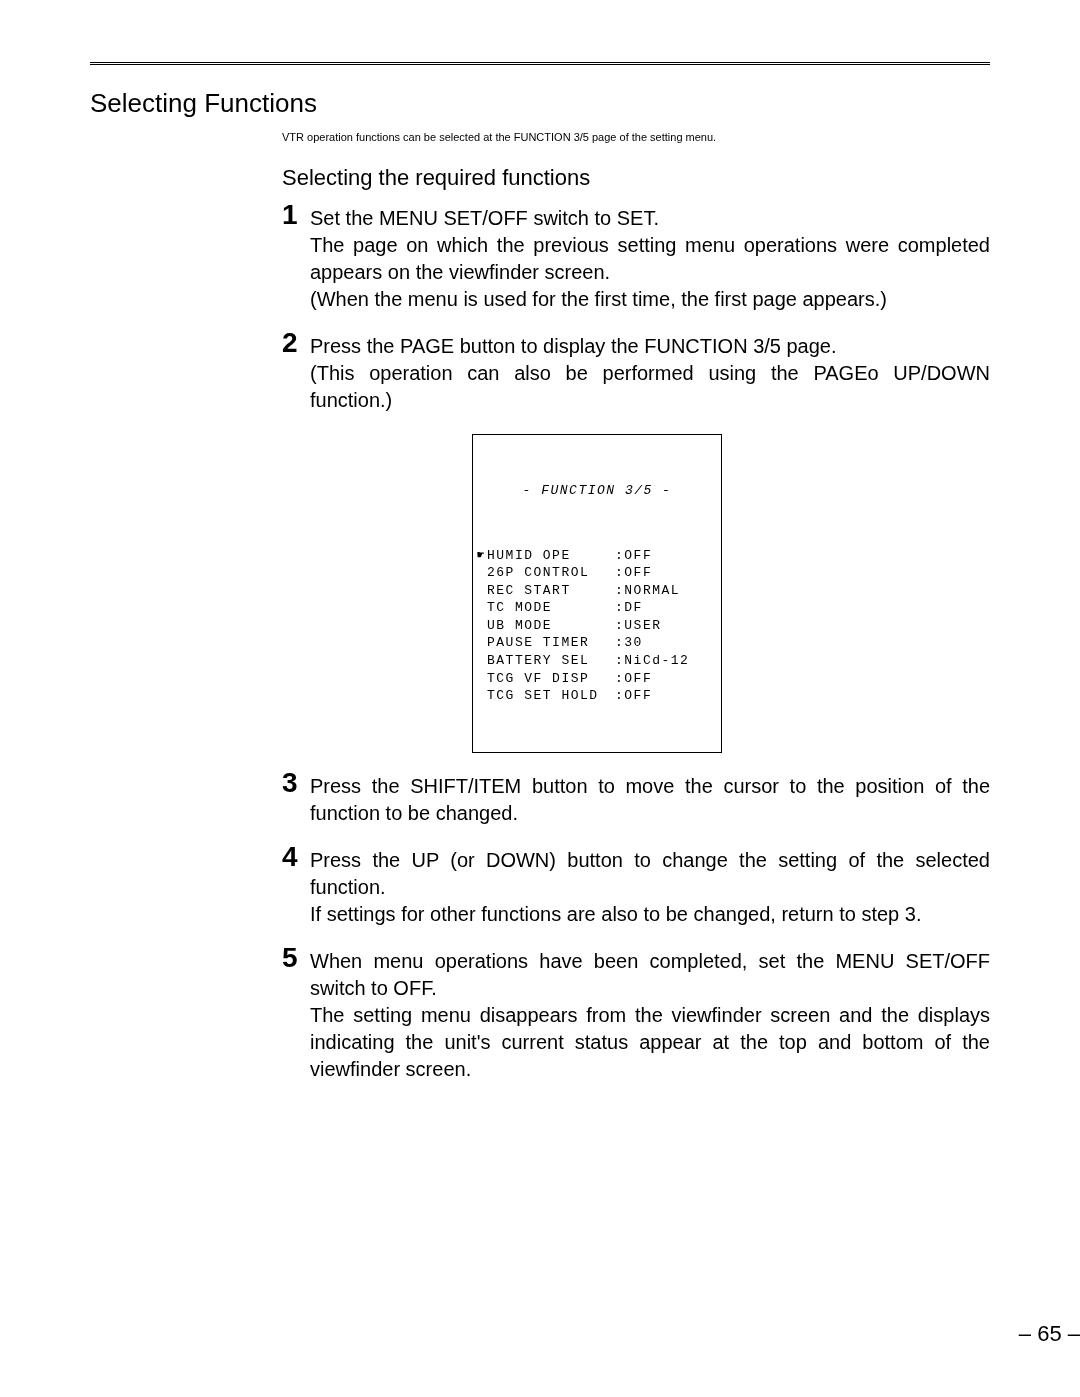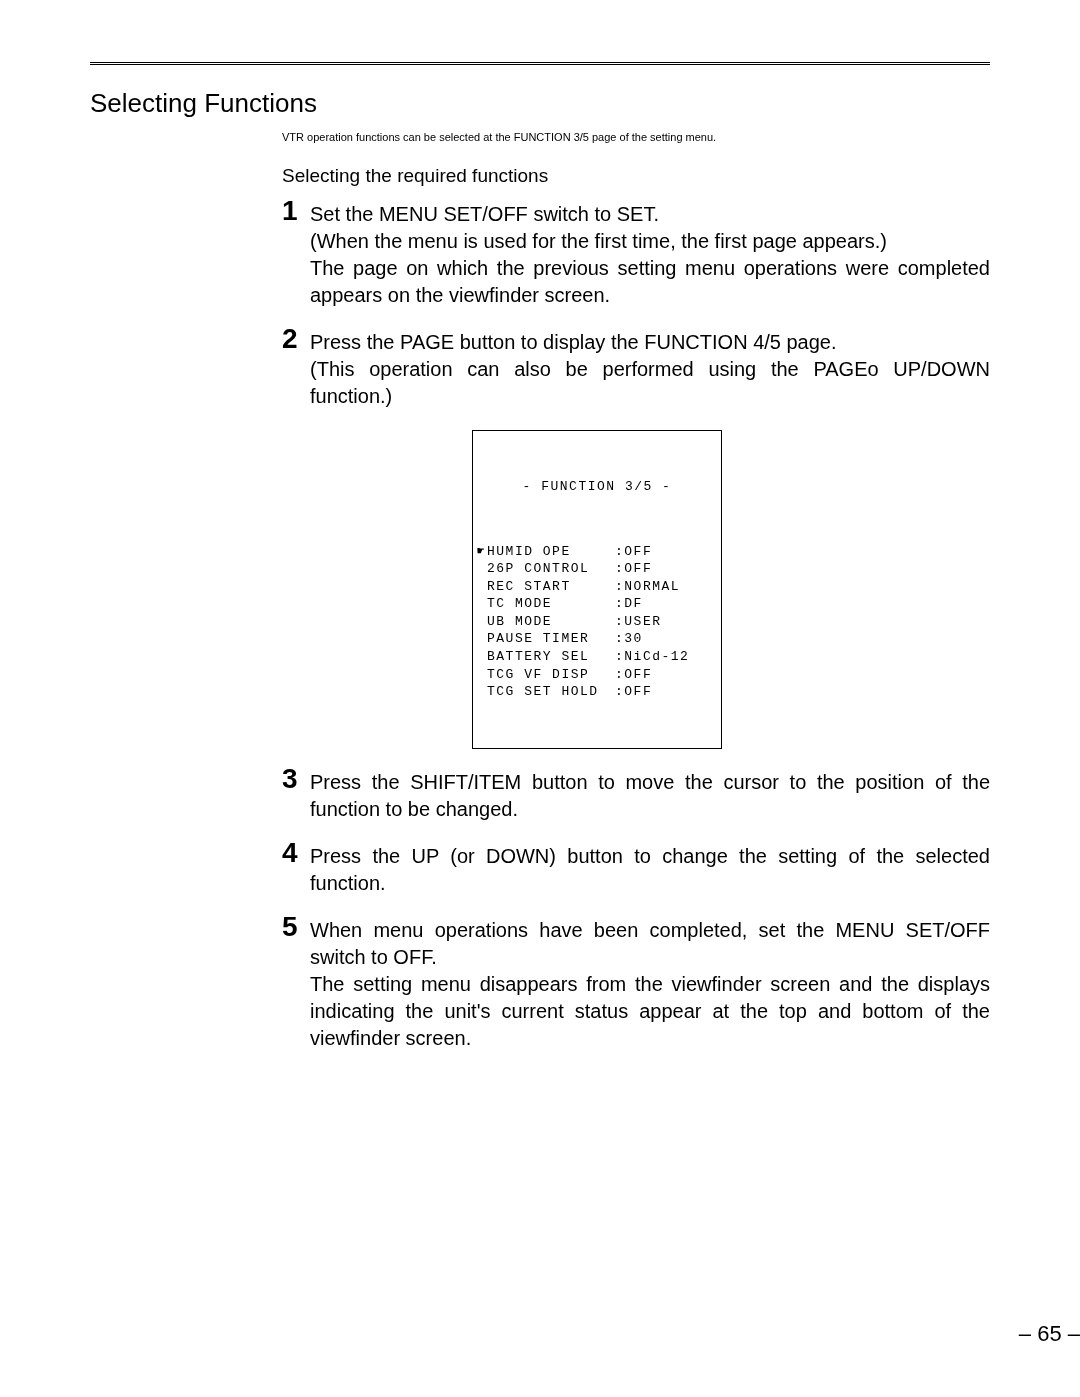--- a/index.html
+++ b/index.html
@@ -31,21 +31,21 @@
     margin-bottom: 12px;
   }
   .content {
     padding-left: 192px;
   }
   .intro {
     font-size: 11px;
     margin-bottom: 22px;
   }
   .subheading {
-    font-size: 19px;
+    font-size: 22px;
     font-weight: 400;
     margin-bottom: 14px;
   }
   .step {
     display: flex;
     align-items: flex-start;
     margin-bottom: 20px;
   }
   .step-num {
     font-size: 28px;
@@ -71,20 +71,21 @@
     padding: 12px 14px 12px 14px;
     font-family: "Courier New", monospace;
     font-size: 13px;
     line-height: 1.35;
     letter-spacing: 1.5px;
     white-space: pre;
   }
   .menu-header {
     text-align: center;
     margin-bottom: 12px;
+    font-style: italic;
   }
   .menu-row {
     display: flex;
   }
   .menu-label {
     width: 128px;
   }
   .menu-value::before {
     content: ":";
   }
@@ -114,49 +115,50 @@
 
   <div class="content">
     <p class="intro">VTR operation functions can be selected at the FUNCTION 3/5 page of the setting menu.</p>
 
     <h2 class="subheading">Selecting the required functions</h2>
 
     <div class="step">
       <div class="step-num">1</div>
       <div class="step-body">
         <p>Set the MENU SET/OFF switch to SET.</p>
+        <p>The page on which the previous setting menu operations were completed appears on the viewfinder screen.</p>
         <p>(When the menu is used for the first time, the first page appears.)</p>
-        <p>The page on which the previous setting menu operations were completed appears on the viewfinder screen.</p>
       </div>
     </div>
 
     <div class="step">
       <div class="step-num">2</div>
       <div class="step-body">
-        <p>Press the PAGE button to display the FUNCTION 4/5 page.</p>
+        <p>Press the PAGE button to display the FUNCTION 3/5 page.</p>
         <p>(This operation can also be performed using the PAGEo UP/DOWN function.)</p>
       </div>
     </div>
 
     <div class="menu-screen">
       <div class="menu-header">- FUNCTION 3/5 -</div>
       <div id="menu-rows"><div class="menu-row"><span class="menu-label"><span class="cursor-mark">☛</span>HUMID OPE</span><span class="menu-value">OFF</span></div><div class="menu-row"><span class="menu-label">26P CONTROL</span><span class="menu-value">OFF</span></div><div class="menu-row"><span class="menu-label">REC START</span><span class="menu-value">NORMAL</span></div><div class="menu-row"><span class="menu-label">TC MODE</span><span class="menu-value">DF</span></div><div class="menu-row"><span class="menu-label">UB MODE</span><span class="menu-value">USER</span></div><div class="menu-row"><span class="menu-label">PAUSE TIMER</span><span class="menu-value">30</span></div><div class="menu-row"><span class="menu-label">BATTERY SEL</span><span class="menu-value">NiCd-12</span></div><div class="menu-row"><span class="menu-label">TCG VF DISP</span><span class="menu-value">OFF</span></div><div class="menu-row"><span class="menu-label">TCG SET HOLD</span><span class="menu-value">OFF</span></div></div>
     </div>
 
     <div class="step">
       <div class="step-num">3</div>
       <div class="step-body">
         <p>Press the SHIFT/ITEM button to move the cursor to the position of the function to be changed.</p>
       </div>
     </div>
 
     <div class="step">
       <div class="step-num">4</div>
       <div class="step-body">
         <p>Press the UP (or DOWN) button to change the setting of the selected function.</p>
+        <p>If settings for other functions are also to be changed, return to step 3.</p>
       </div>
     </div>
 
     <div class="step">
       <div class="step-num">5</div>
       <div class="step-body">
         <p>When menu operations have been completed, set the MENU SET/OFF switch to OFF.</p>
         <p>The setting menu disappears from the viewfinder screen and the displays indicating the unit's current status appear at the top and bottom of the viewfinder screen.</p>
       </div>
     </div>

